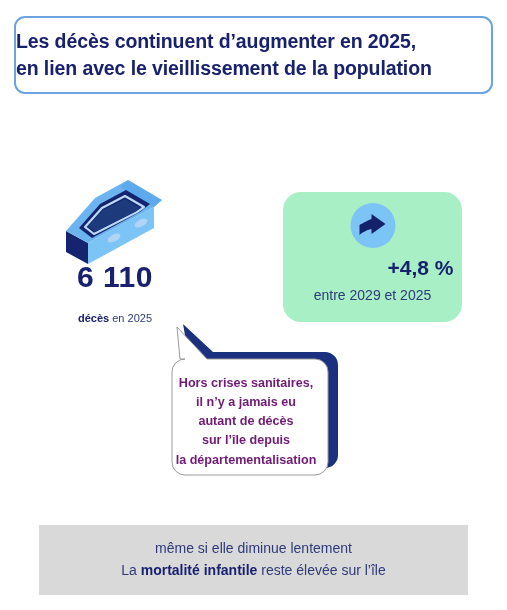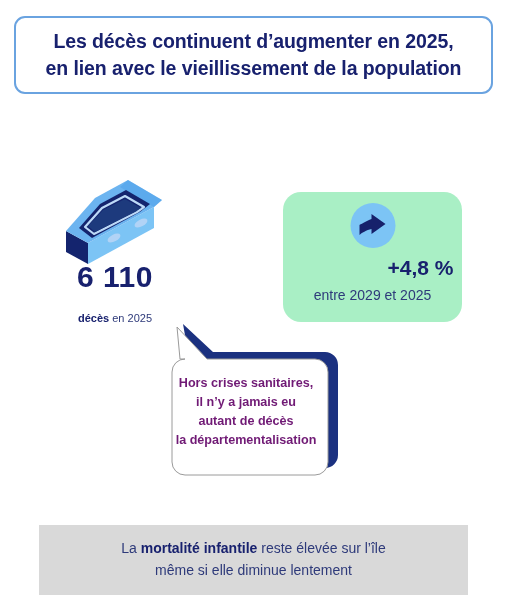--- a/index.html
+++ b/index.html
@@ -22,21 +22,21 @@
     left: 14px;
     top: 16px;
     width: 479px;
     height: 78px;
     box-sizing: border-box;
     border: 2.5px solid #6aa3e0;
     border-radius: 11px;
     background: #ffffff;
     display: flex;
     flex-direction: column;
-    align-items: center;
+    align-items: flex-start;
     justify-content: center;
   }
   .title-line {
     font-size: 19.5px;
     font-weight: bold;
     color: #18216e;
     line-height: 1.38;
     letter-spacing: -0.1px;
     white-space: nowrap;
   }
@@ -211,22 +211,23 @@
   <svg width="200" height="172" viewBox="0 0 200 172" xmlns="http://www.w3.org/2000/svg">
 
     <path d="M38,40 L33,12 L63,40 L175,40 A13,13 0 0 1 188,53 L188,143 A13,13 0 0 1 175,156 L43,156 A13,13 0 0 1 30,143 L30,53 A13,13 0 0 1 43,40 Z" fill="#1b3180"></path>
 
     <path d="M30,47 L27,15 L57,47 L165,47 A13,13 0 0 1 178,60 L178,150 A13,13 0 0 1 165,163 L35,163 A13,13 0 0 1 22,150 L22,60 A13,13 0 0 1 35,47 Z" fill="#ffffff" stroke="#9a9a9a" stroke-width="1"></path>
   </svg>
   <div class="bubble-text">
     <div>Hors crises sanitaires,</div>
     <div>il n’y a jamais eu</div>
     <div>autant de décès</div>
+    <div>sur l’île depuis</div>
     <div>la départementalisation</div>
   </div>
 </div>
 
 <div class="gray-banner">
+  <div class="banner-line">même si elle diminue lentement</div>
   <div class="banner-line">
     <span>La </span><b>mortalité infantile</b><span> reste élevée sur l’île</span>
   </div>
-  <div class="banner-line">même si elle diminue lentement</div>
 </div>
 
 </body></html>

